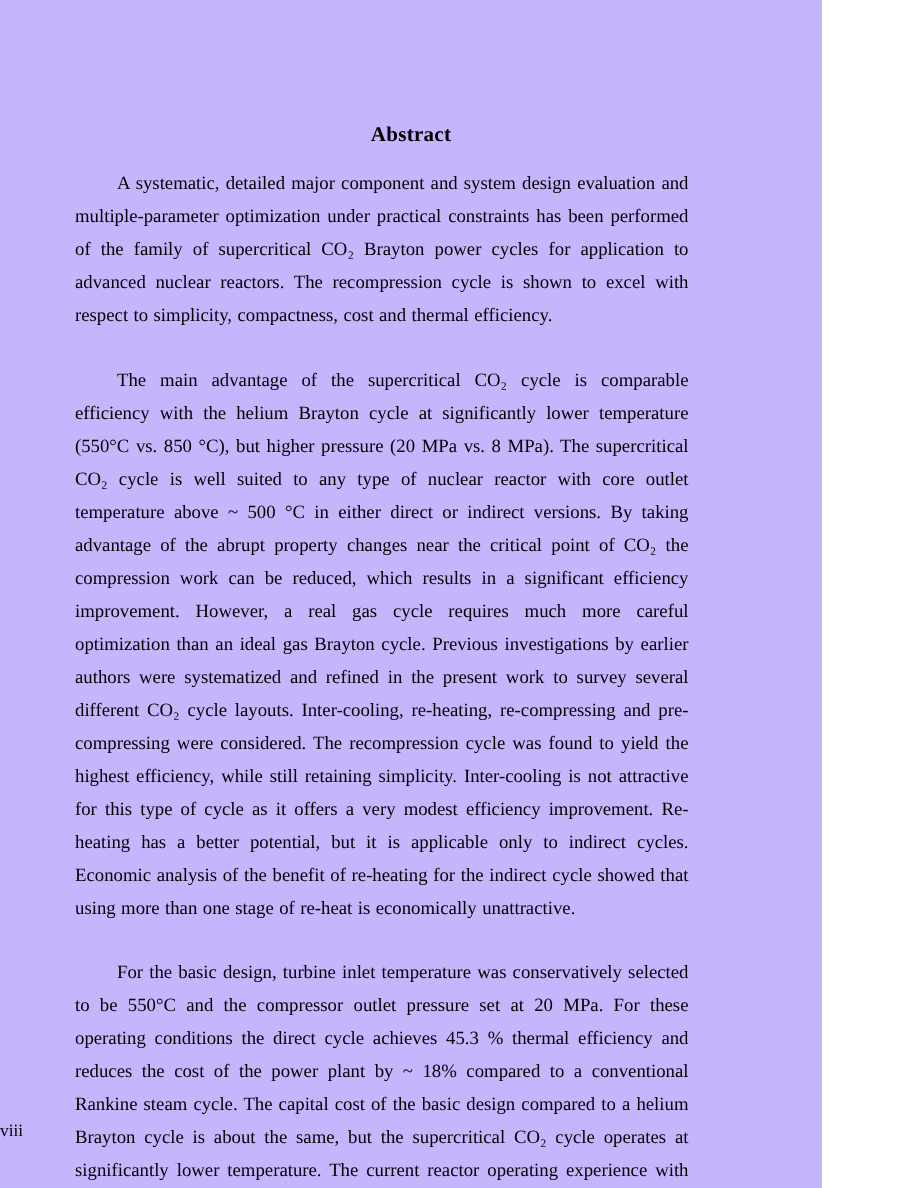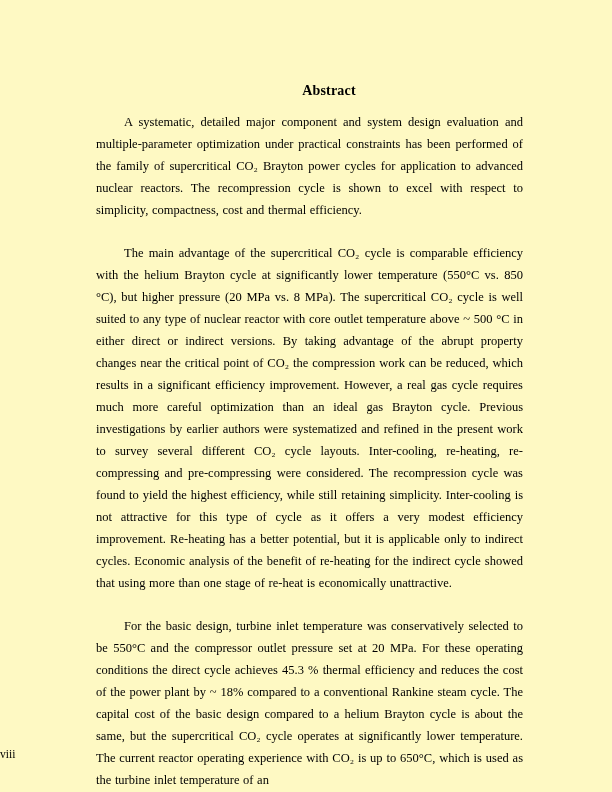--- a/index.html
+++ b/index.html
@@ -10,25 +10,24 @@
   body {
     width: 612px;
     height: 792px;
     font-family: "Liberation Serif", serif;
     color: #000000;
     position: relative;
     overflow: hidden;
   }
   .page {
     position: relative;
-    width: 612px;
+    width: 548px;
     height: 792px;
-    background: #fef9c3;
+    background: #c4b5fd;
     box-sizing: border-box;
-    padding-left: 46px;
   }
   .doc-title {
     margin: 0;
     padding-top: 83px;
     text-align: center;
     font-size: 14px;
     font-weight: bold;
     letter-spacing: 0.2px;
   }
   .content {

